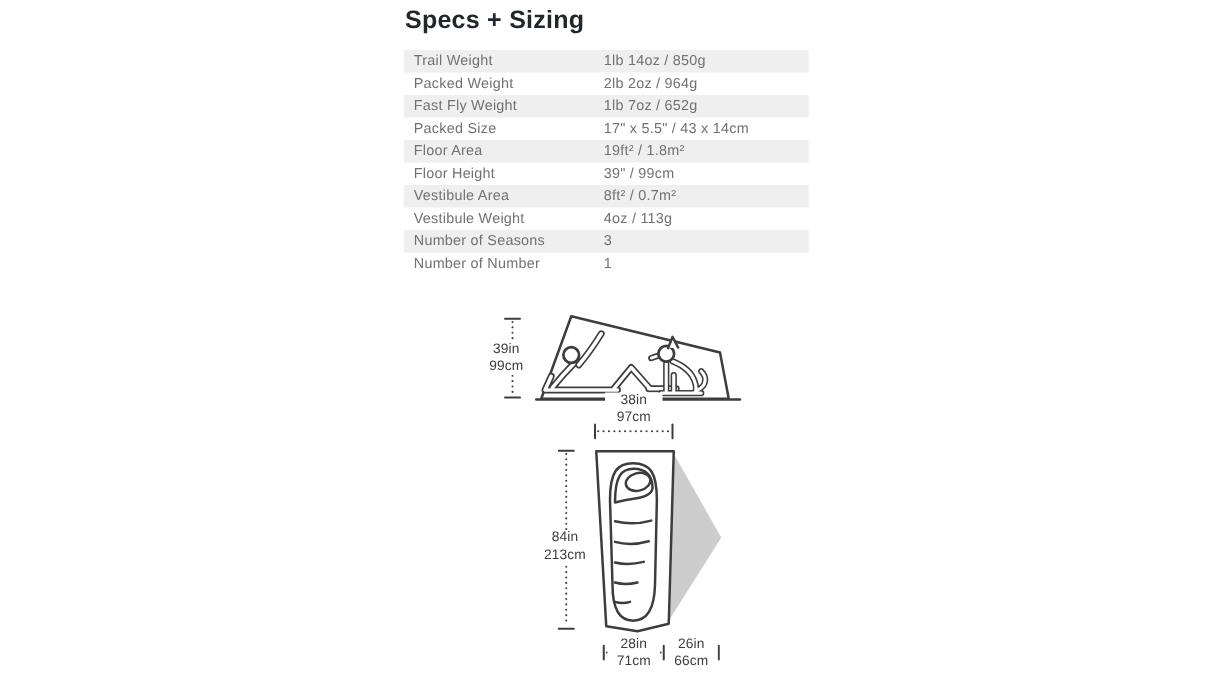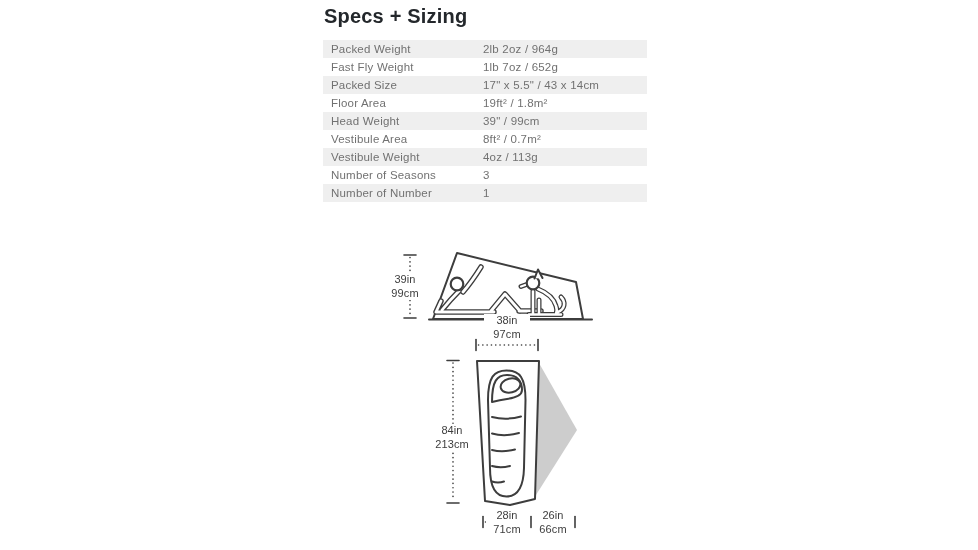--- a/index.html
+++ b/index.html
@@ -34,37 +34,41 @@
 </style>
 </head>
 <body>
 
 <div class="canvas">
 
   <h1 class="title">Specs + Sizing</h1>
 
   <div class="specs-table">
     <div class="spec-row">
+      <span class="spec-label">Trail Weight</span>
+      <span class="spec-value">1lb 14oz / 850g</span>
+    </div>
+    <div class="spec-row">
       <span class="spec-label">Packed Weight</span>
       <span class="spec-value">2lb 2oz / 964g</span>
     </div>
     <div class="spec-row">
       <span class="spec-label">Fast Fly Weight</span>
       <span class="spec-value">1lb 7oz / 652g</span>
     </div>
     <div class="spec-row">
       <span class="spec-label">Packed Size</span>
       <span class="spec-value">17" x 5.5" / 43 x 14cm</span>
     </div>
     <div class="spec-row">
       <span class="spec-label">Floor Area</span>
       <span class="spec-value">19ft² / 1.8m²</span>
     </div>
     <div class="spec-row">
-      <span class="spec-label">Head Weight</span>
+      <span class="spec-label">Floor Height</span>
       <span class="spec-value">39" / 99cm</span>
     </div>
     <div class="spec-row">
       <span class="spec-label">Vestibule Area</span>
       <span class="spec-value">8ft² / 0.7m²</span>
     </div>
     <div class="spec-row">
       <span class="spec-label">Vestibule Weight</span>
       <span class="spec-value">4oz / 113g</span>
     </div>

